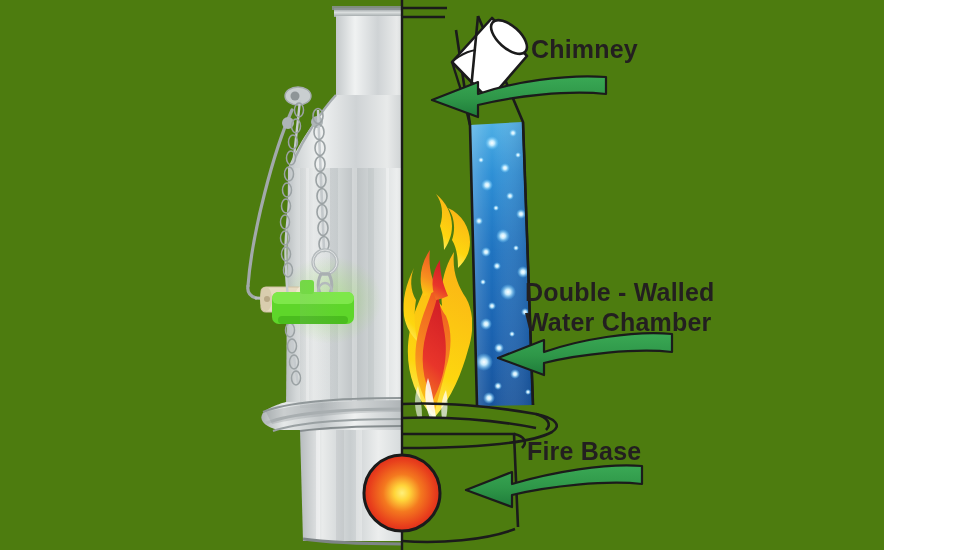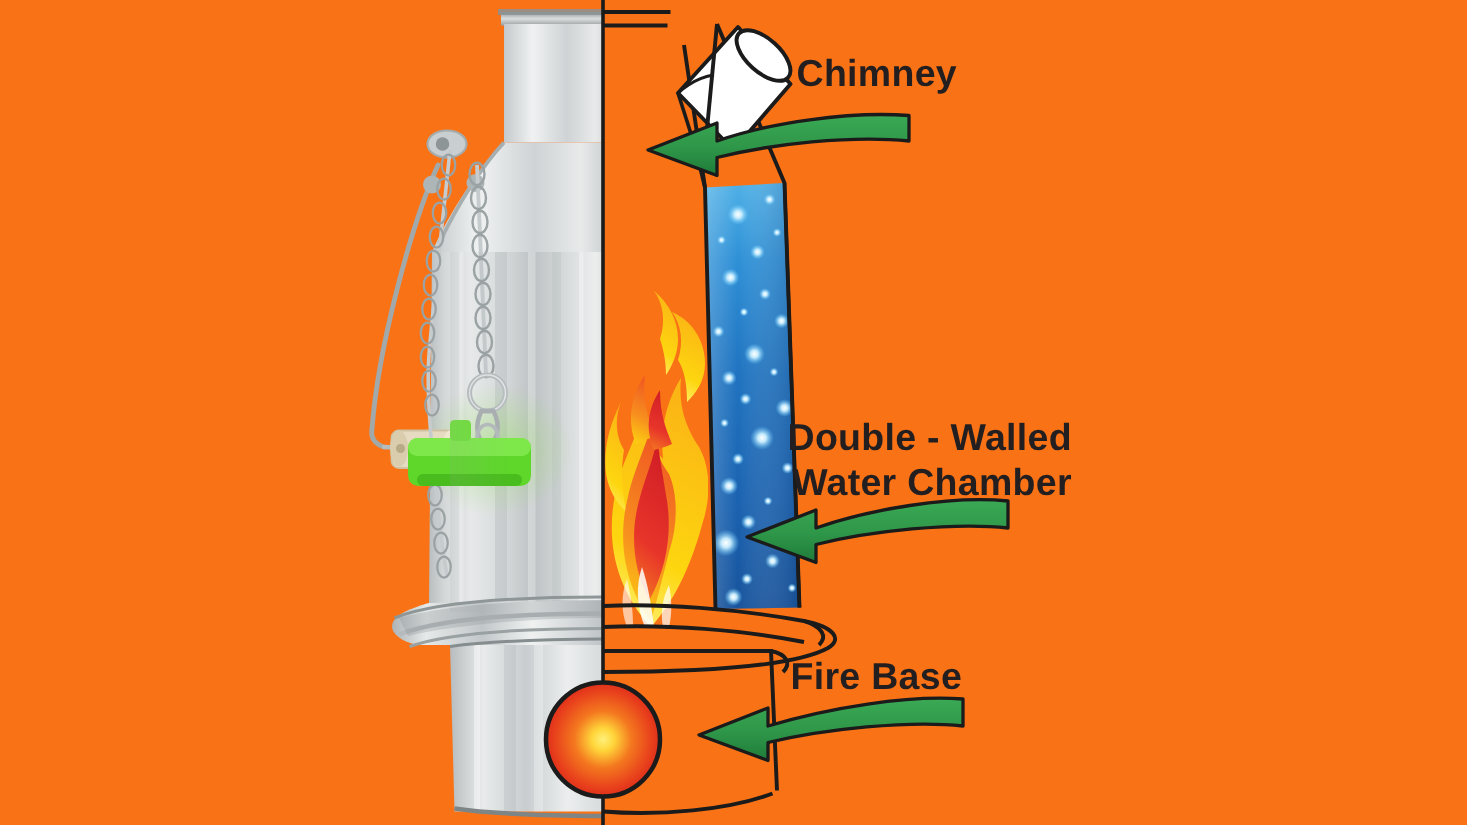--- a/index.html
+++ b/index.html
@@ -6,25 +6,24 @@
   html, body {
     margin: 0;
     padding: 0;
     background: #ffffff;
   }
   body {
     font-family: "Liberation Sans", sans-serif;
   }
   #stage {
     position: relative;
-    width: 978px;
+    width: 884px;
     height: 550px;
-    background: #f97316;
+    background: #4d7c0f;
     overflow: hidden;
-    text-align: right;
   }
   #stage svg.layer {
     position: absolute;
     left: 0;
     top: 0;
     width: 978px;
     height: 550px;
   }
   .label {
     position: absolute;

